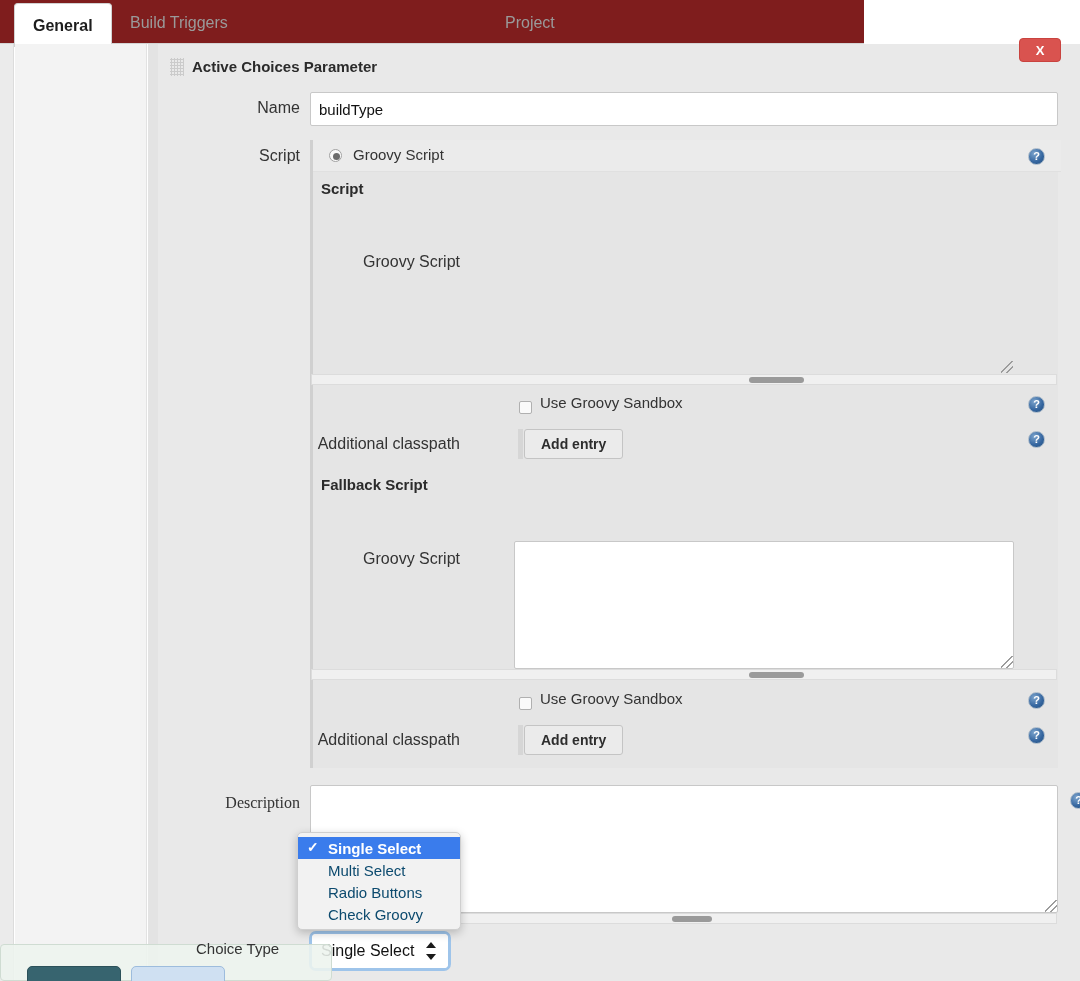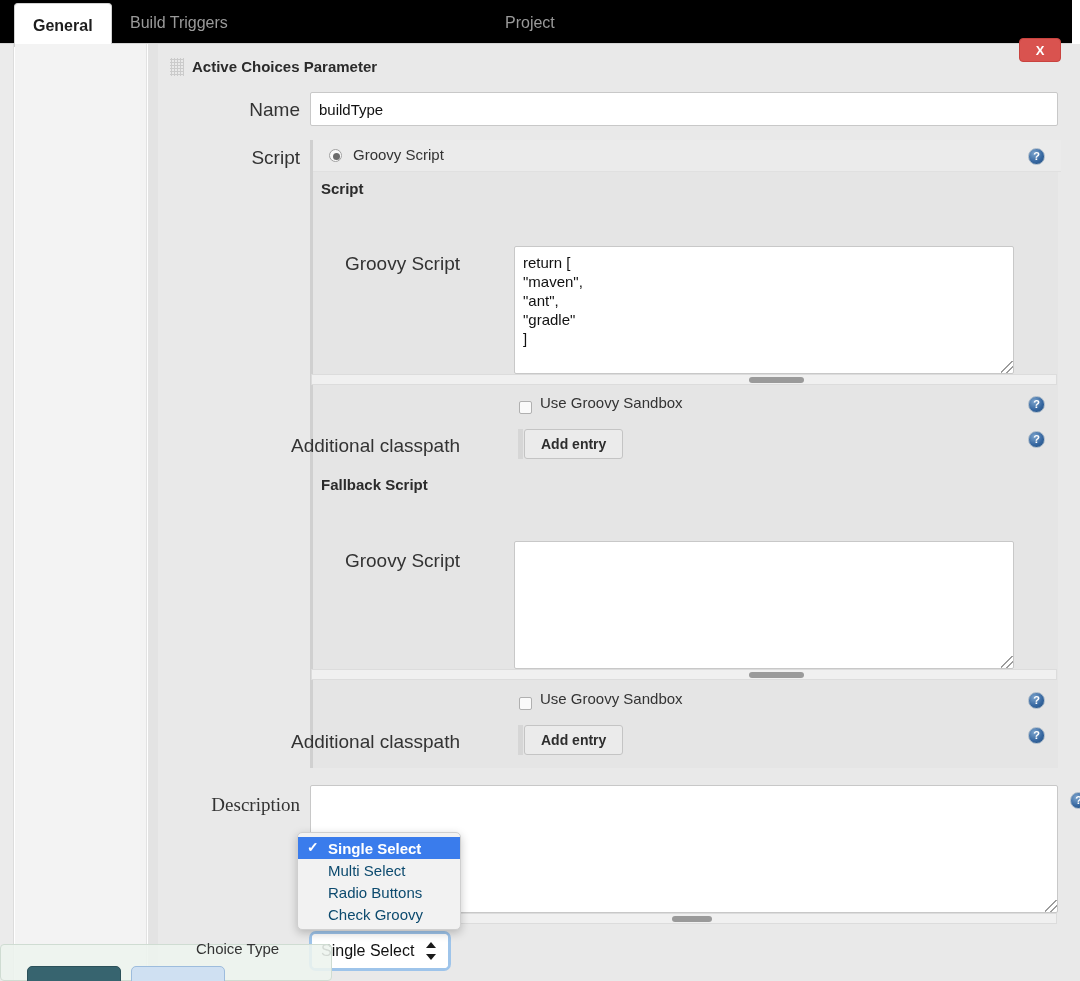--- a/index.html
+++ b/index.html
@@ -12,22 +12,22 @@
   }
   .page {
     position: relative;
     width: 1080px; height: 981px;
     background: #ffffff;
   }
 
   
   .tabbar {
     position: absolute; left: 0; top: 0;
-    width: 1072px; height: 44px;
-    background: #000000;
+    width: 864px; height: 44px;
+    background: #7f1d1d;
     border-bottom: 1px solid #d4d4d4;
   }
   .tab {
     position: absolute; top: 2px;
     height: 42px;
     padding: 0 18px;
     display: flex; align-items: center;
     font-size: 16px;
     color: #9a9a9a;
     white-space: nowrap;
@@ -98,21 +98,21 @@
     opacity: 0.95;
   }
   .section-title {
     position: absolute; left: 192px; top: 58px;
     font-size: 15px; font-weight: bold; color: #2b2b2b;
   }
 
   
   .rowlabel {
     position: absolute;
-    font-size: 19px; color: #333333;
+    font-size: 16px; color: #333333;
     text-align: right;
   }
 
   
   .name-input {
     position: absolute; left: 310px; top: 92px;
     width: 748px; height: 34px;
     background: #ffffff;
     border: 1px solid #c8c8c8;
     border-radius: 2px;
@@ -393,25 +393,20 @@
     </div>
   </div>
 
   <div class="help" style="left:1028px; top:148px;">
     <span>?</span>
   </div>
 
   <div class="sub-head" style="left:321px; top:180px;">Script</div>
 
   <div class="rowlabel" style="left:290px; top:253px; width:170px;">Groovy Script</div>
-  <textarea class="ta" style="left: 514px; top: 246px; width: 500px; height: 128px;">return [
-"maven",
-"ant",
-"gradle"
-]</textarea>
   <div class="ta-resize" style="left:1001px; top:361px;"></div>
   <div class="hscroll" style="left:311px; top:374px; width:746px;">
     <div class="thumb" style="left:437px; width:55px;"></div>
   </div>
 
   <div class="cbx" style="left:519px; top:401px;"></div>
   <div class="cbx-label" style="left:540px; top:394px;">Use Groovy Sandbox</div>
   <div class="help" style="left:1028px; top:396px;">
     <span>?</span>
   </div>

